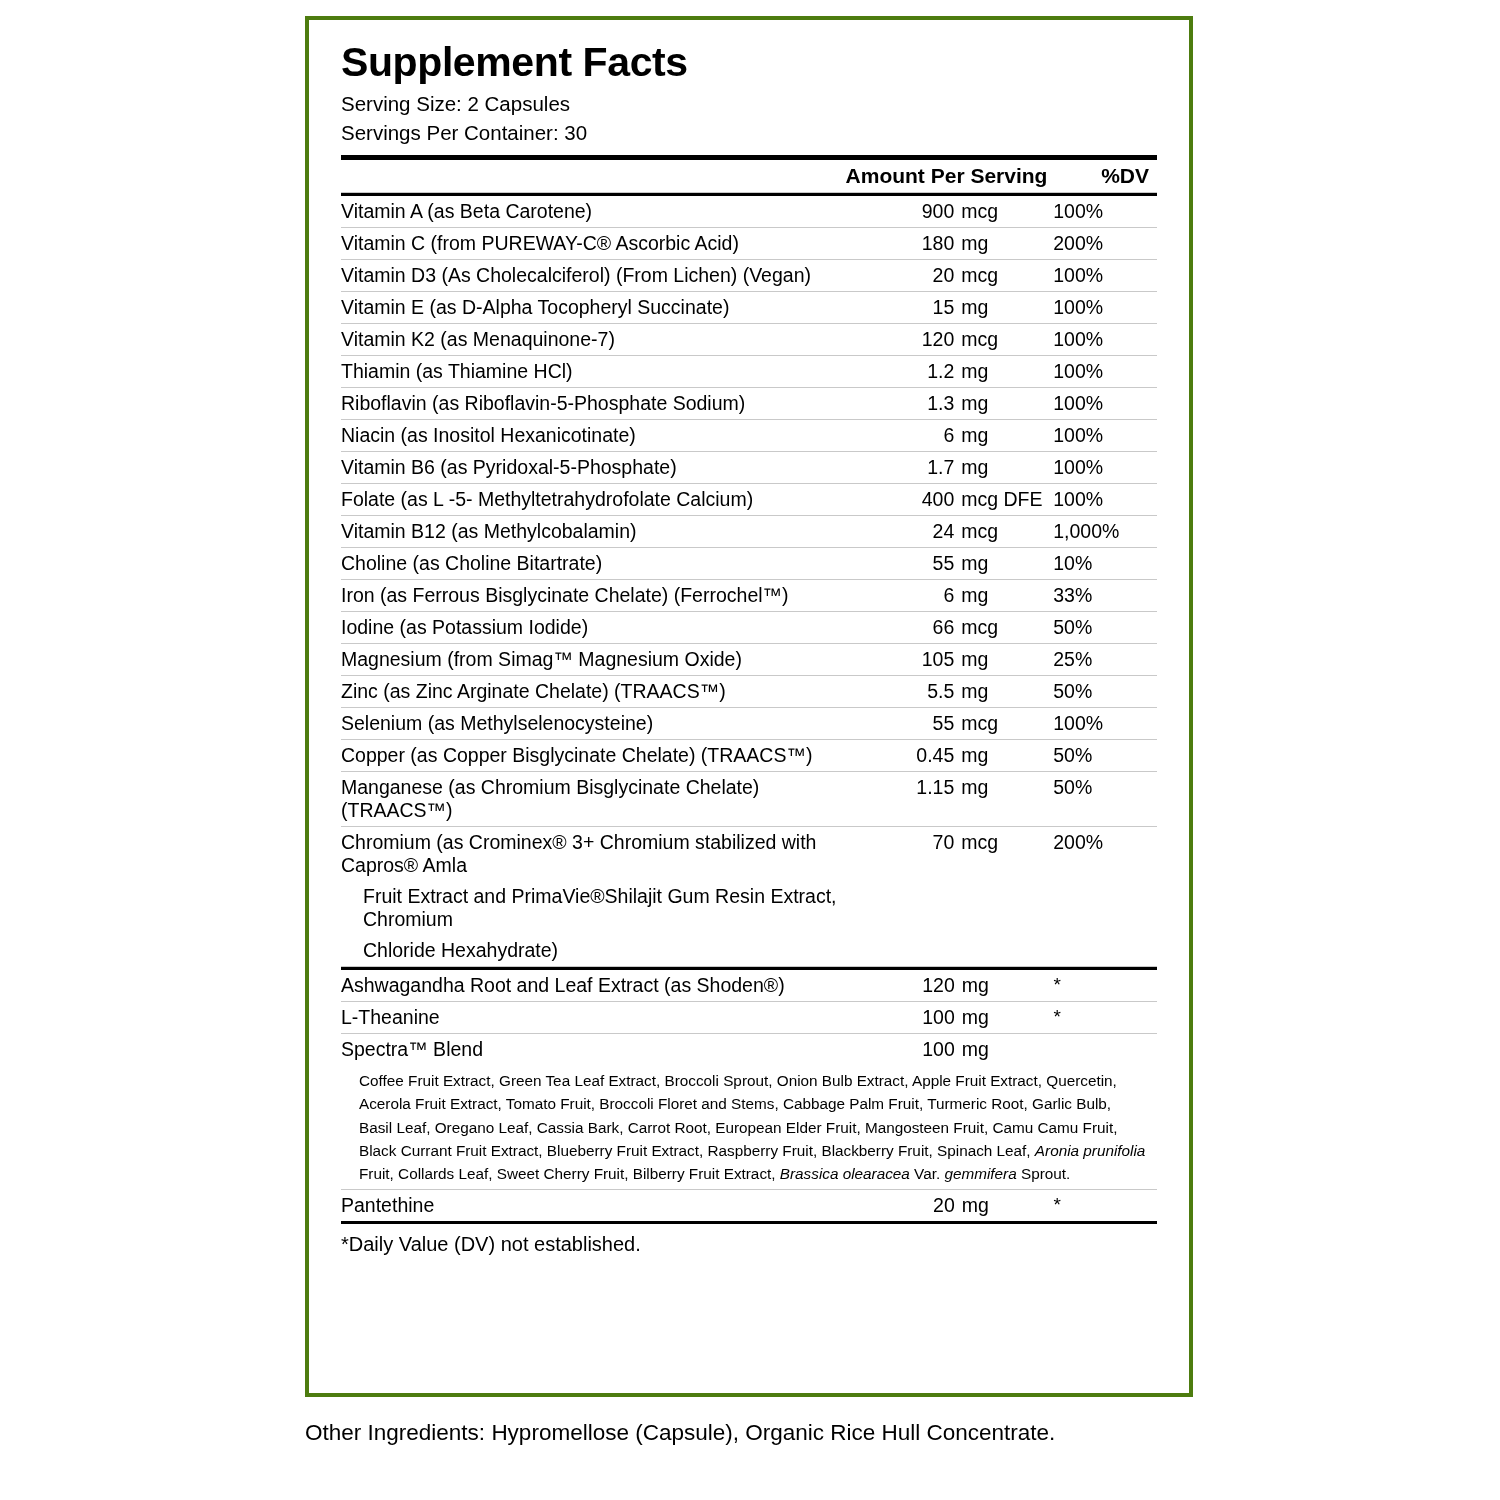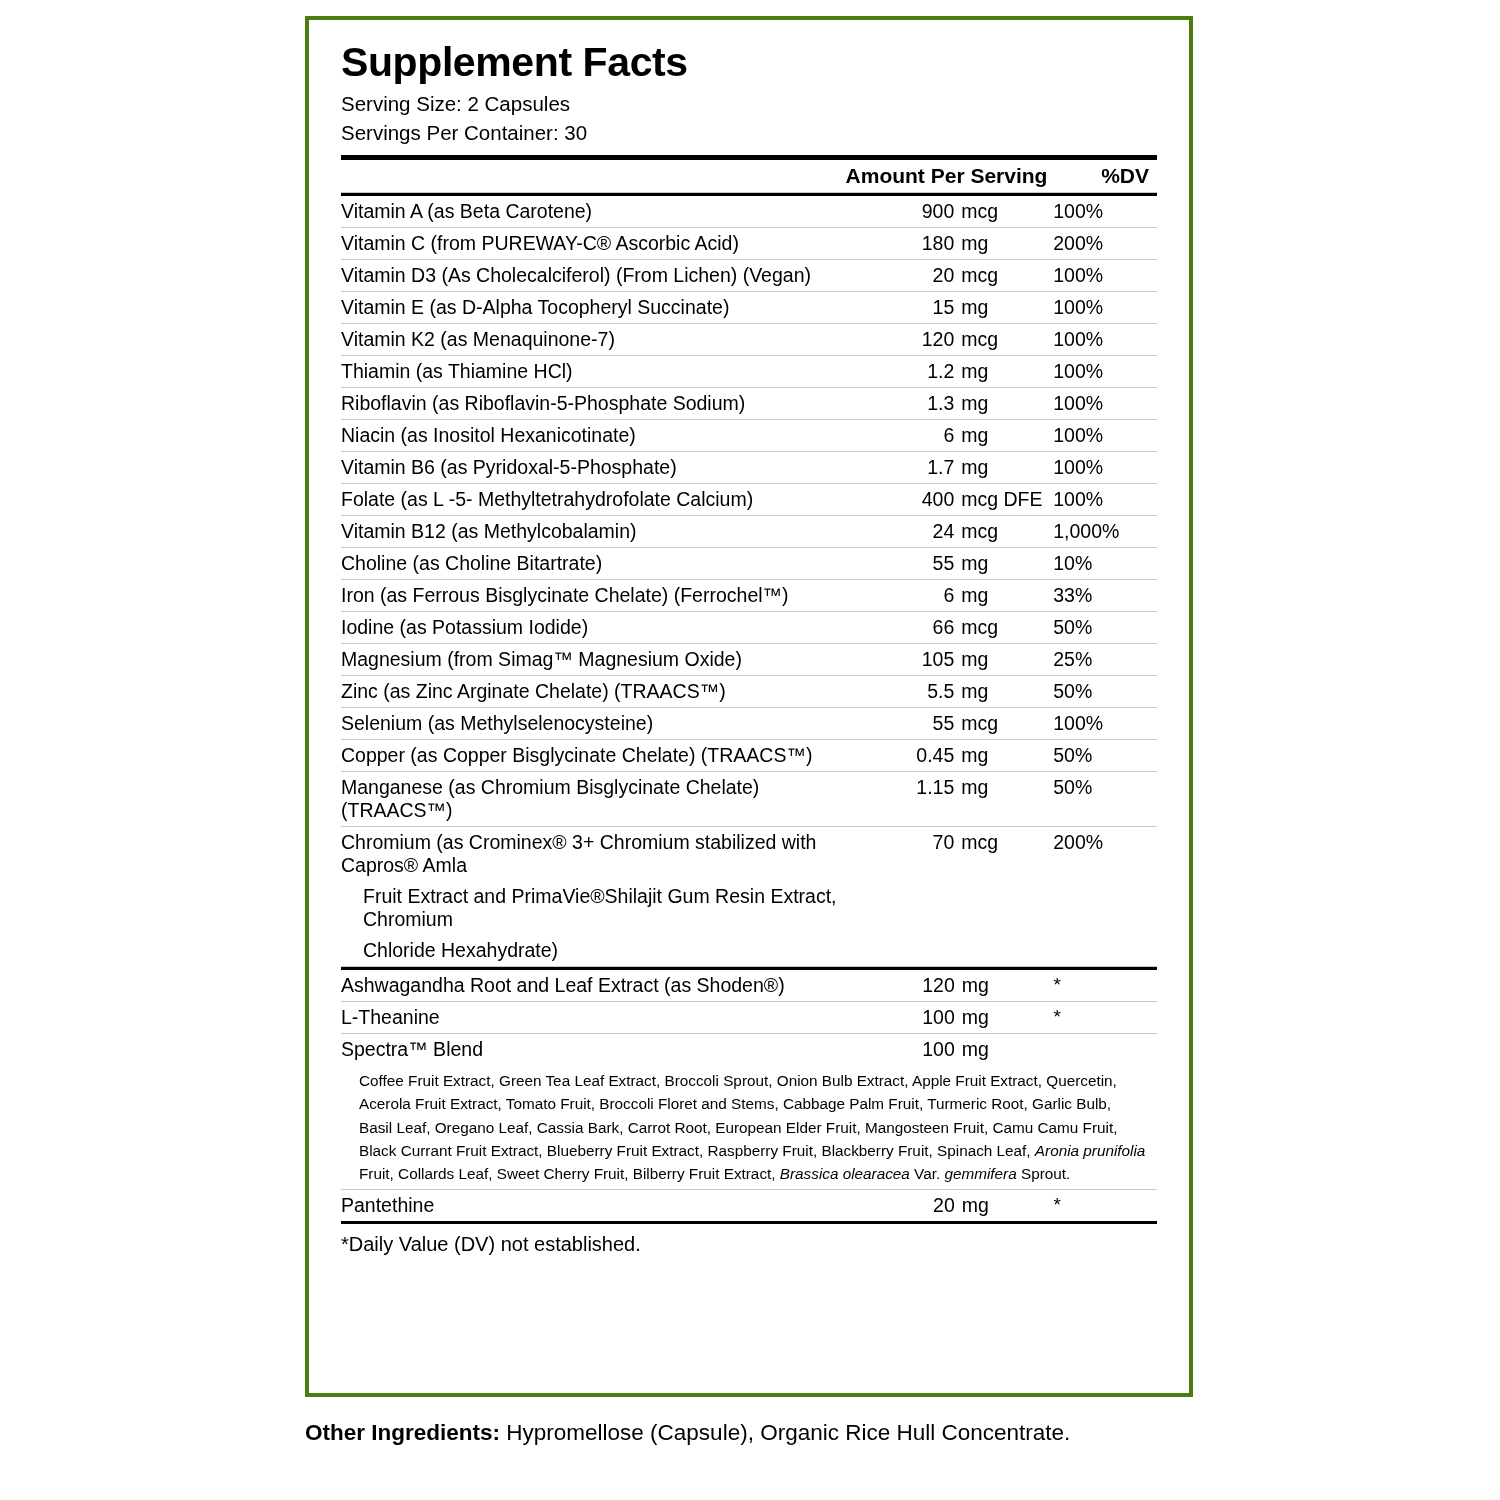--- a/index.html
+++ b/index.html
@@ -101,21 +101,21 @@
     margin: 9px 14px 0 14px;
   }
   .other {
     position: absolute;
     left: 305px;
     top: 1418px;
     width: 900px;
     font-size: 22.5px;
     line-height: 1.34;
   }
-  .other b { font-weight: bold; margin-top: 14px; }
+  .other b { font-weight: normal; margin-top: 14px; }
 </style>
 </head>
 <body>
 
 <div class="page">
 
   <div class="panel">
     <div class="inner">
 
       <div class="sf-title">Supplement Facts</div>

